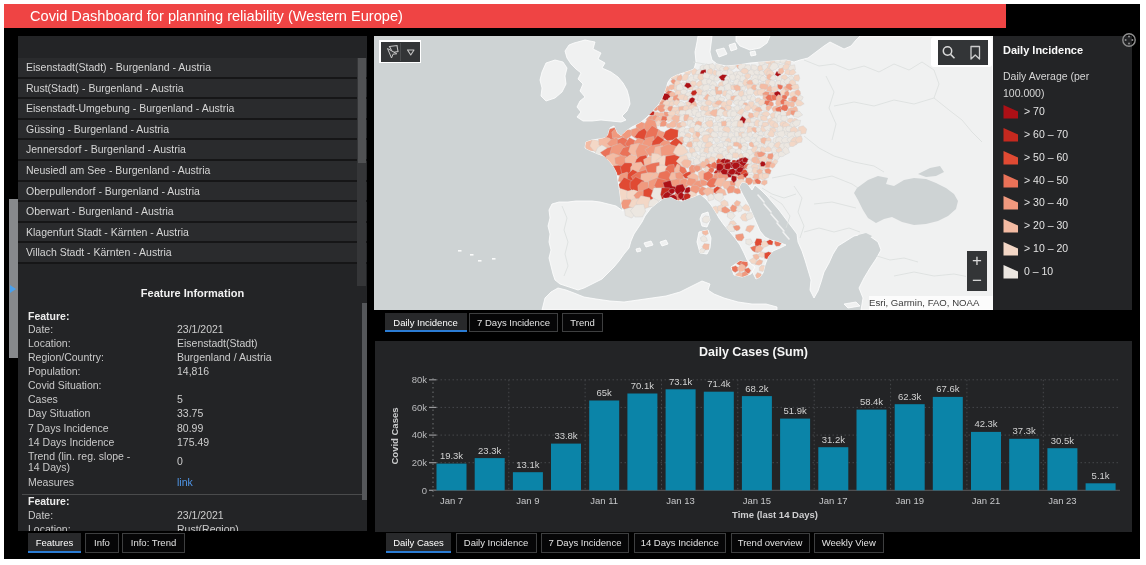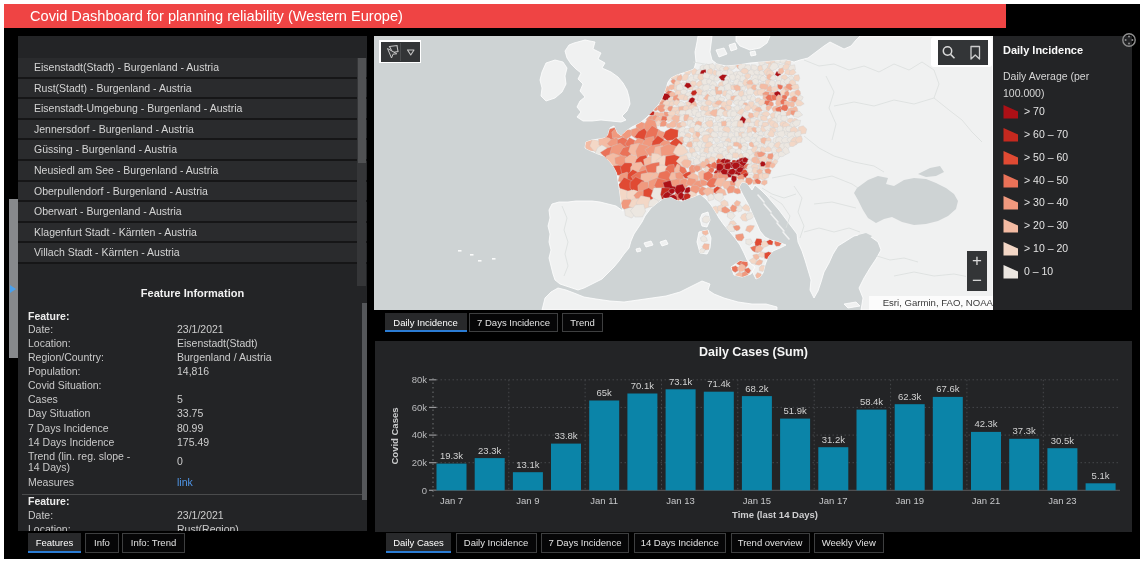--- a/index.html
+++ b/index.html
@@ -4,31 +4,31 @@
 font-family:"Liberation Sans",sans-serif;}
 .abs{position:absolute;}
 .panel{position:absolute;background:#232426;}
 .tab{position:absolute;font-size:9.5px;color:#e2e2e2;text-align:center;box-sizing:border-box;
 background:#060607;border:1px solid #3e3f40;}
 .tab.on{background:#28292b;border:none;color:#fff;}
 .tabu{position:absolute;background:#2b7cd4;height:2.5px;}
 .lbl{position:absolute;font-size:10.5px;color:#c9c9c9;white-space:nowrap;}
 .val{position:absolute;font-size:10.5px;color:#cdcdcd;white-space:nowrap;left:159px;}
 .row{height:18.6px;border-bottom:2.1px solid #161617;background:#2a2b2d;color:#d5d5d5;
-font-size:10.5px;line-height:18.6px;padding-left:16px;white-space:nowrap;overflow:hidden;}
+font-size:10.5px;line-height:18.6px;padding-left:8px;white-space:nowrap;overflow:hidden;}
 </style></head><body>
 <div class="abs" style="left:4px;top:4px;width:1136px;height:555px;background:#000"></div>
 <div class="abs" style="left:4px;top:4px;width:1002px;height:24px;background:#ef4444;color:#fff;font-size:14.6px;line-height:24px;padding-left:26px;box-sizing:border-box">Covid Dashboard for planning reliability (Western Europe)</div>
 <div class="panel" style="left:18px;top:36px;width:349px;height:495px;overflow:hidden">
 <div class="abs" style="left:0;top:22px;width:349px">
 <div class="row">Eisenstadt(Stadt) - Burgenland - Austria</div>
 <div class="row">Rust(Stadt) - Burgenland - Austria</div>
 <div class="row">Eisenstadt-Umgebung - Burgenland - Austria</div>
+<div class="row">Güssing - Burgenland - Austria</div>
 <div class="row">Jennersdorf - Burgenland - Austria</div>
-<div class="row">Güssing - Burgenland - Austria</div>
 <div class="row">Neusiedl am See - Burgenland - Austria</div>
 <div class="row">Oberpullendorf - Burgenland - Austria</div>
 <div class="row">Oberwart - Burgenland - Austria</div>
 <div class="row">Klagenfurt Stadt - Kärnten - Austria</div>
 <div class="row">Villach Stadt - Kärnten - Austria</div>
 </div>
 <div class="abs" style="left:339px;top:22px;width:9px;height:228px;background:#353638"></div>
 <div class="abs" style="left:339.5px;top:22px;width:8px;height:105px;background:#505153"></div>
 <div class="abs" style="left:0;top:251px;width:349px;text-align:center;font-size:11px;font-weight:bold;color:#f1f1f1">Feature Information</div>
 <div class="lbl" style="left:10px;top:274.0px;font-weight:bold;color:#ececec;">Feature:</div>
@@ -808,21 +808,21 @@
 <div class="abs" style="left:931px;top:37px;width:61px;height:30px;background:#fff;border-radius:3px"></div>
 <div class="abs" style="left:938px;top:40px;width:50px;height:25px;background:#333537"><svg width="50" height="25" viewBox="0 0 50 25">
       <circle cx="9.5" cy="11" r="4.2" fill="none" stroke="#d9d9d9" stroke-width="1.5"></circle>
       <line x1="12.6" y1="14.4" x2="16.5" y2="18.3" stroke="#d9d9d9" stroke-width="1.5"></line>
       <path d="M33,6.5 h8.5 v12.5 l-4.25,-4 l-4.25,4 z" fill="none" stroke="#cdcdcd" stroke-width="1.3" stroke-linejoin="round"></path>
     </svg></div>
 <div class="abs" style="left:966px;top:250px;width:22px;height:42px;background:#333537;border:1px solid #f0f0f0;box-sizing:border-box;color:#dcdcdc;font-size:17px;text-align:center;line-height:20px">
     <div style="height:20px">+</div>
     <div style="height:20px">−</div>
   </div>
-<div class="abs" style="left:869px;top:296px;width:124px;height:14px;background:rgba(255,255,255,0.78);font-size:9.6px;color:#3a3a3a;line-height:14px;text-align:right;white-space:nowrap">Esri, Garmin, FAO, NOAA</div>
+<div class="abs" style="left:869px;top:296px;width:124px;height:14px;background:rgba(255,255,255,0.78);font-size:9.6px;color:#3a3a3a;line-height:14px;text-align:left;white-space:nowrap">Esri, Garmin, FAO, NOAA</div>
 <div class="panel" style="left:993px;top:36px;width:139px;height:274px;overflow:hidden">
 <div class="abs" style="left:10px;top:8px;font-size:11px;font-weight:bold;color:#fafafa">Daily Incidence</div>
 <div class="abs" style="left:10px;top:32px;font-size:10.5px;color:#d6d6d6;width:120px;line-height:16.5px">Daily Average (per 100.000)</div>
 <svg class="abs" style="left:10px;top:68.0px" width="16" height="15" viewBox="0 0 16 15">
       <polygon points="0.5,1 15,7.5 15,14.5 0.5,14.5" fill="#ad1016"></polygon>
     </svg>
 <div class="abs" style="left:31px;top:69.0px;font-size:10.5px;color:#e3e3e3">&gt; 70</div>
 <svg class="abs" style="left:10px;top:90.8px" width="16" height="15" viewBox="0 0 16 15">
       <polygon points="0.5,1 15,7.5 15,14.5 0.5,14.5" fill="#c5291f"></polygon>
     </svg>

